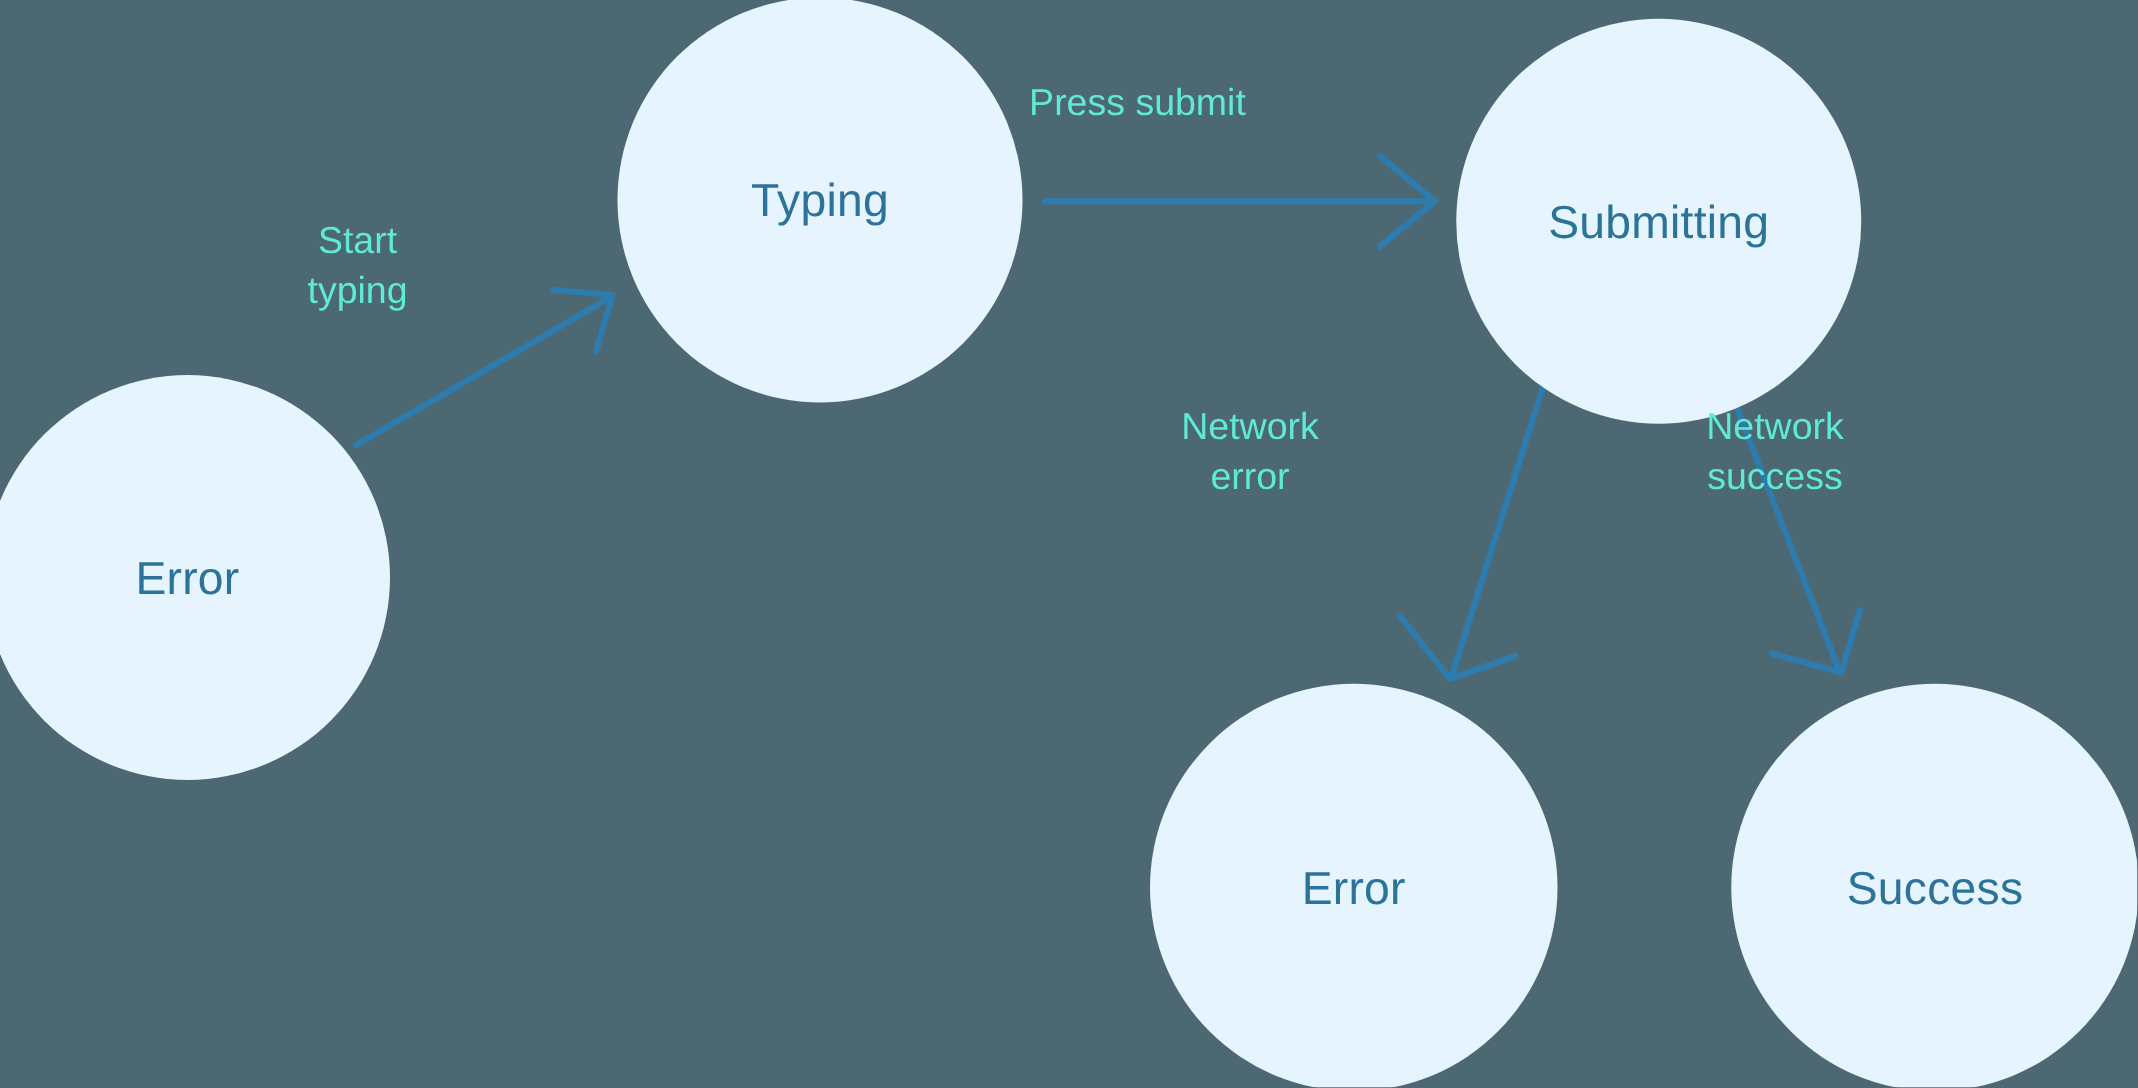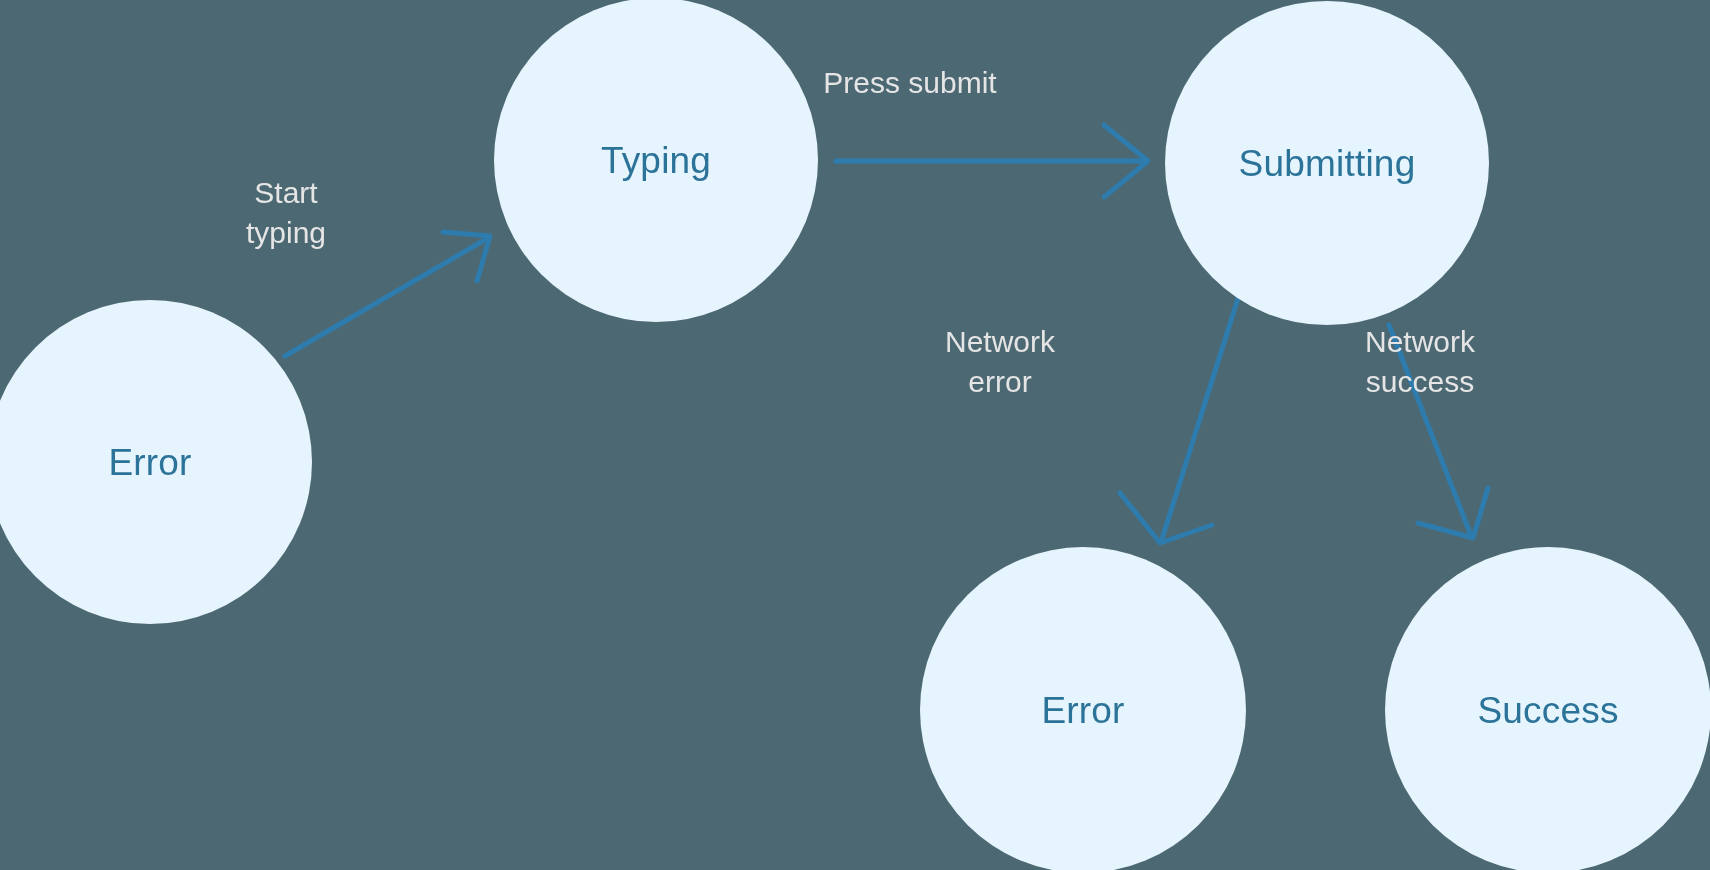--- a/index.html
+++ b/index.html
@@ -34,21 +34,21 @@
   .node-label {
     color: #2b7399;
     font-size: 37px;
     font-weight: 400;
     letter-spacing: 0.2px;
     line-height: 1;
     white-space: nowrap;
   }
   .edge-label {
     position: absolute;
-    color: #e5e5e5;
+    color: #5eead4;
     font-size: 30px;
     font-weight: 400;
     line-height: 1.32;
     text-align: center;
     white-space: pre-line;
     pointer-events: none;
   }
 </style>
 </head>
 <body>
@@ -82,21 +82,21 @@
   </svg>
 
   <div class="node" style="left:-12px; top:300px; width:324px; height:324px;">
     <span class="node-label">Error</span>
   </div>
 
   <div class="node" style="left:494px; top:-2px; width:324px; height:324px;">
     <span class="node-label">Typing</span>
   </div>
 
-  <div class="node" style="left:1165px; top:1px; width:324px; height:324px;">
+  <div class="node" style="left:1165px; top:15px; width:324px; height:324px;">
     <span class="node-label">Submitting</span>
   </div>
 
   <div class="node" style="left:920px; top:547px; width:326px; height:326px;">
     <span class="node-label">Error</span>
   </div>
 
   <div class="node" style="left:1385px; top:547px; width:326px; height:326px;">
     <span class="node-label">Success</span>
   </div>

